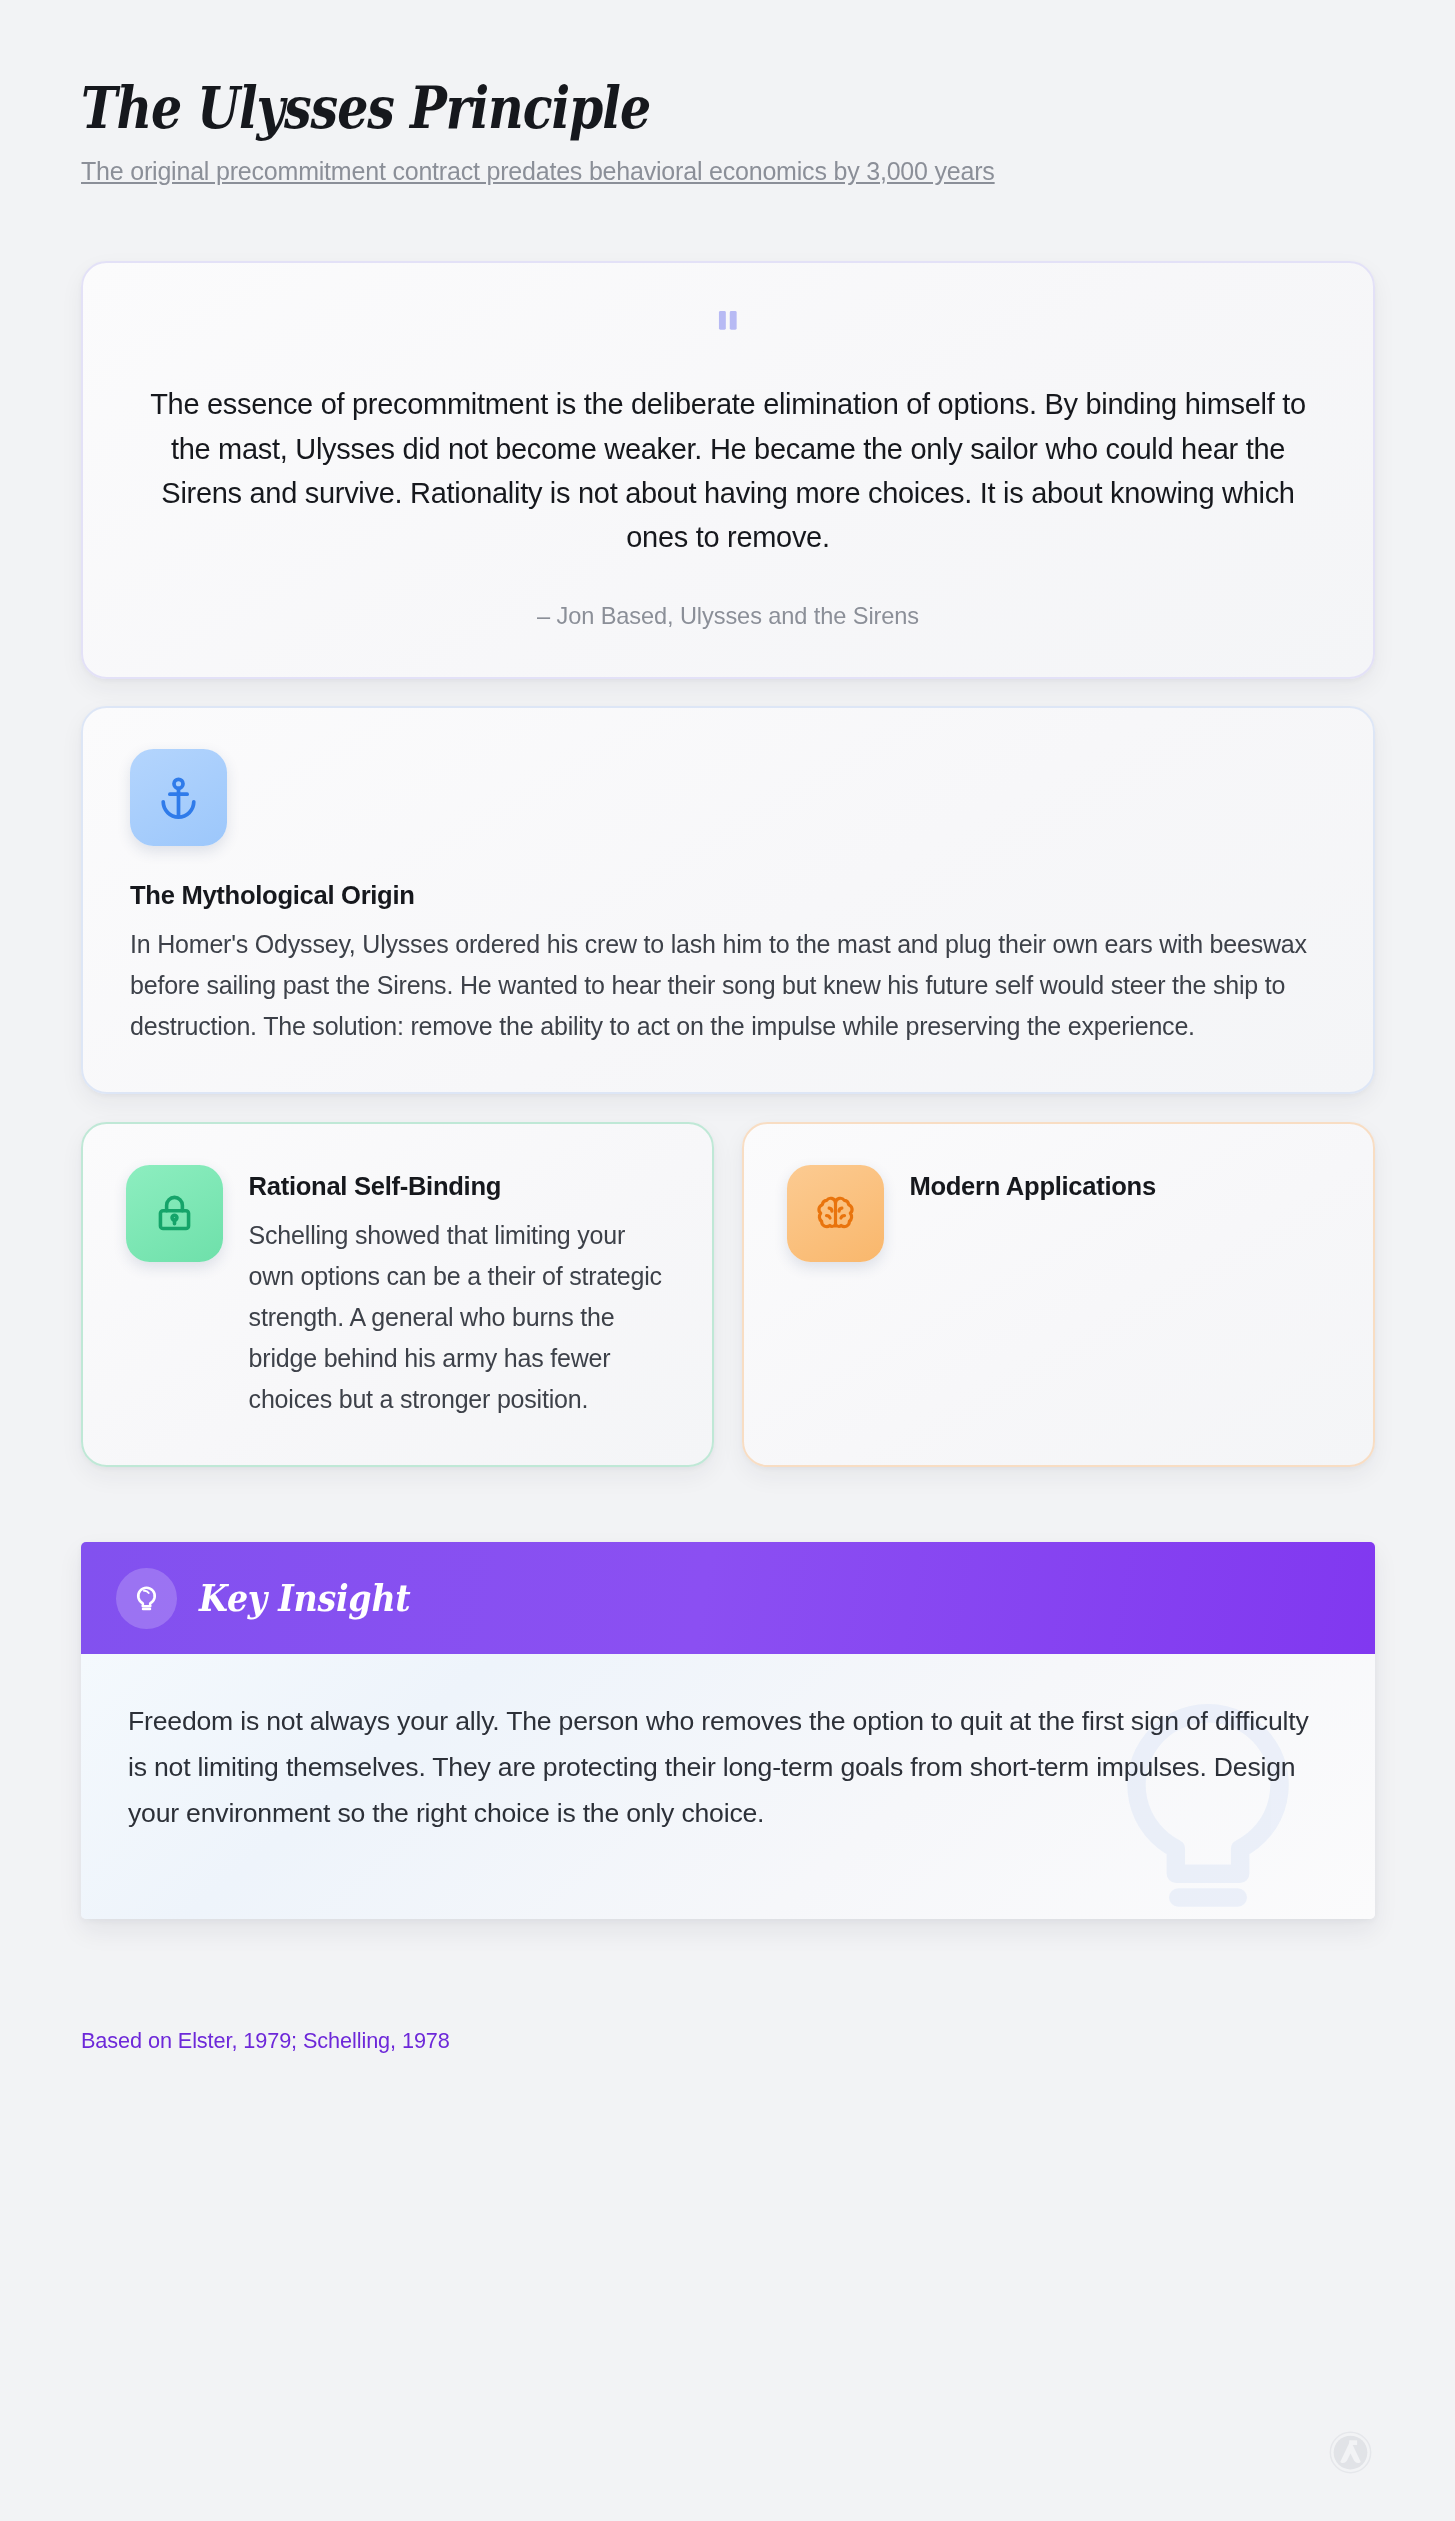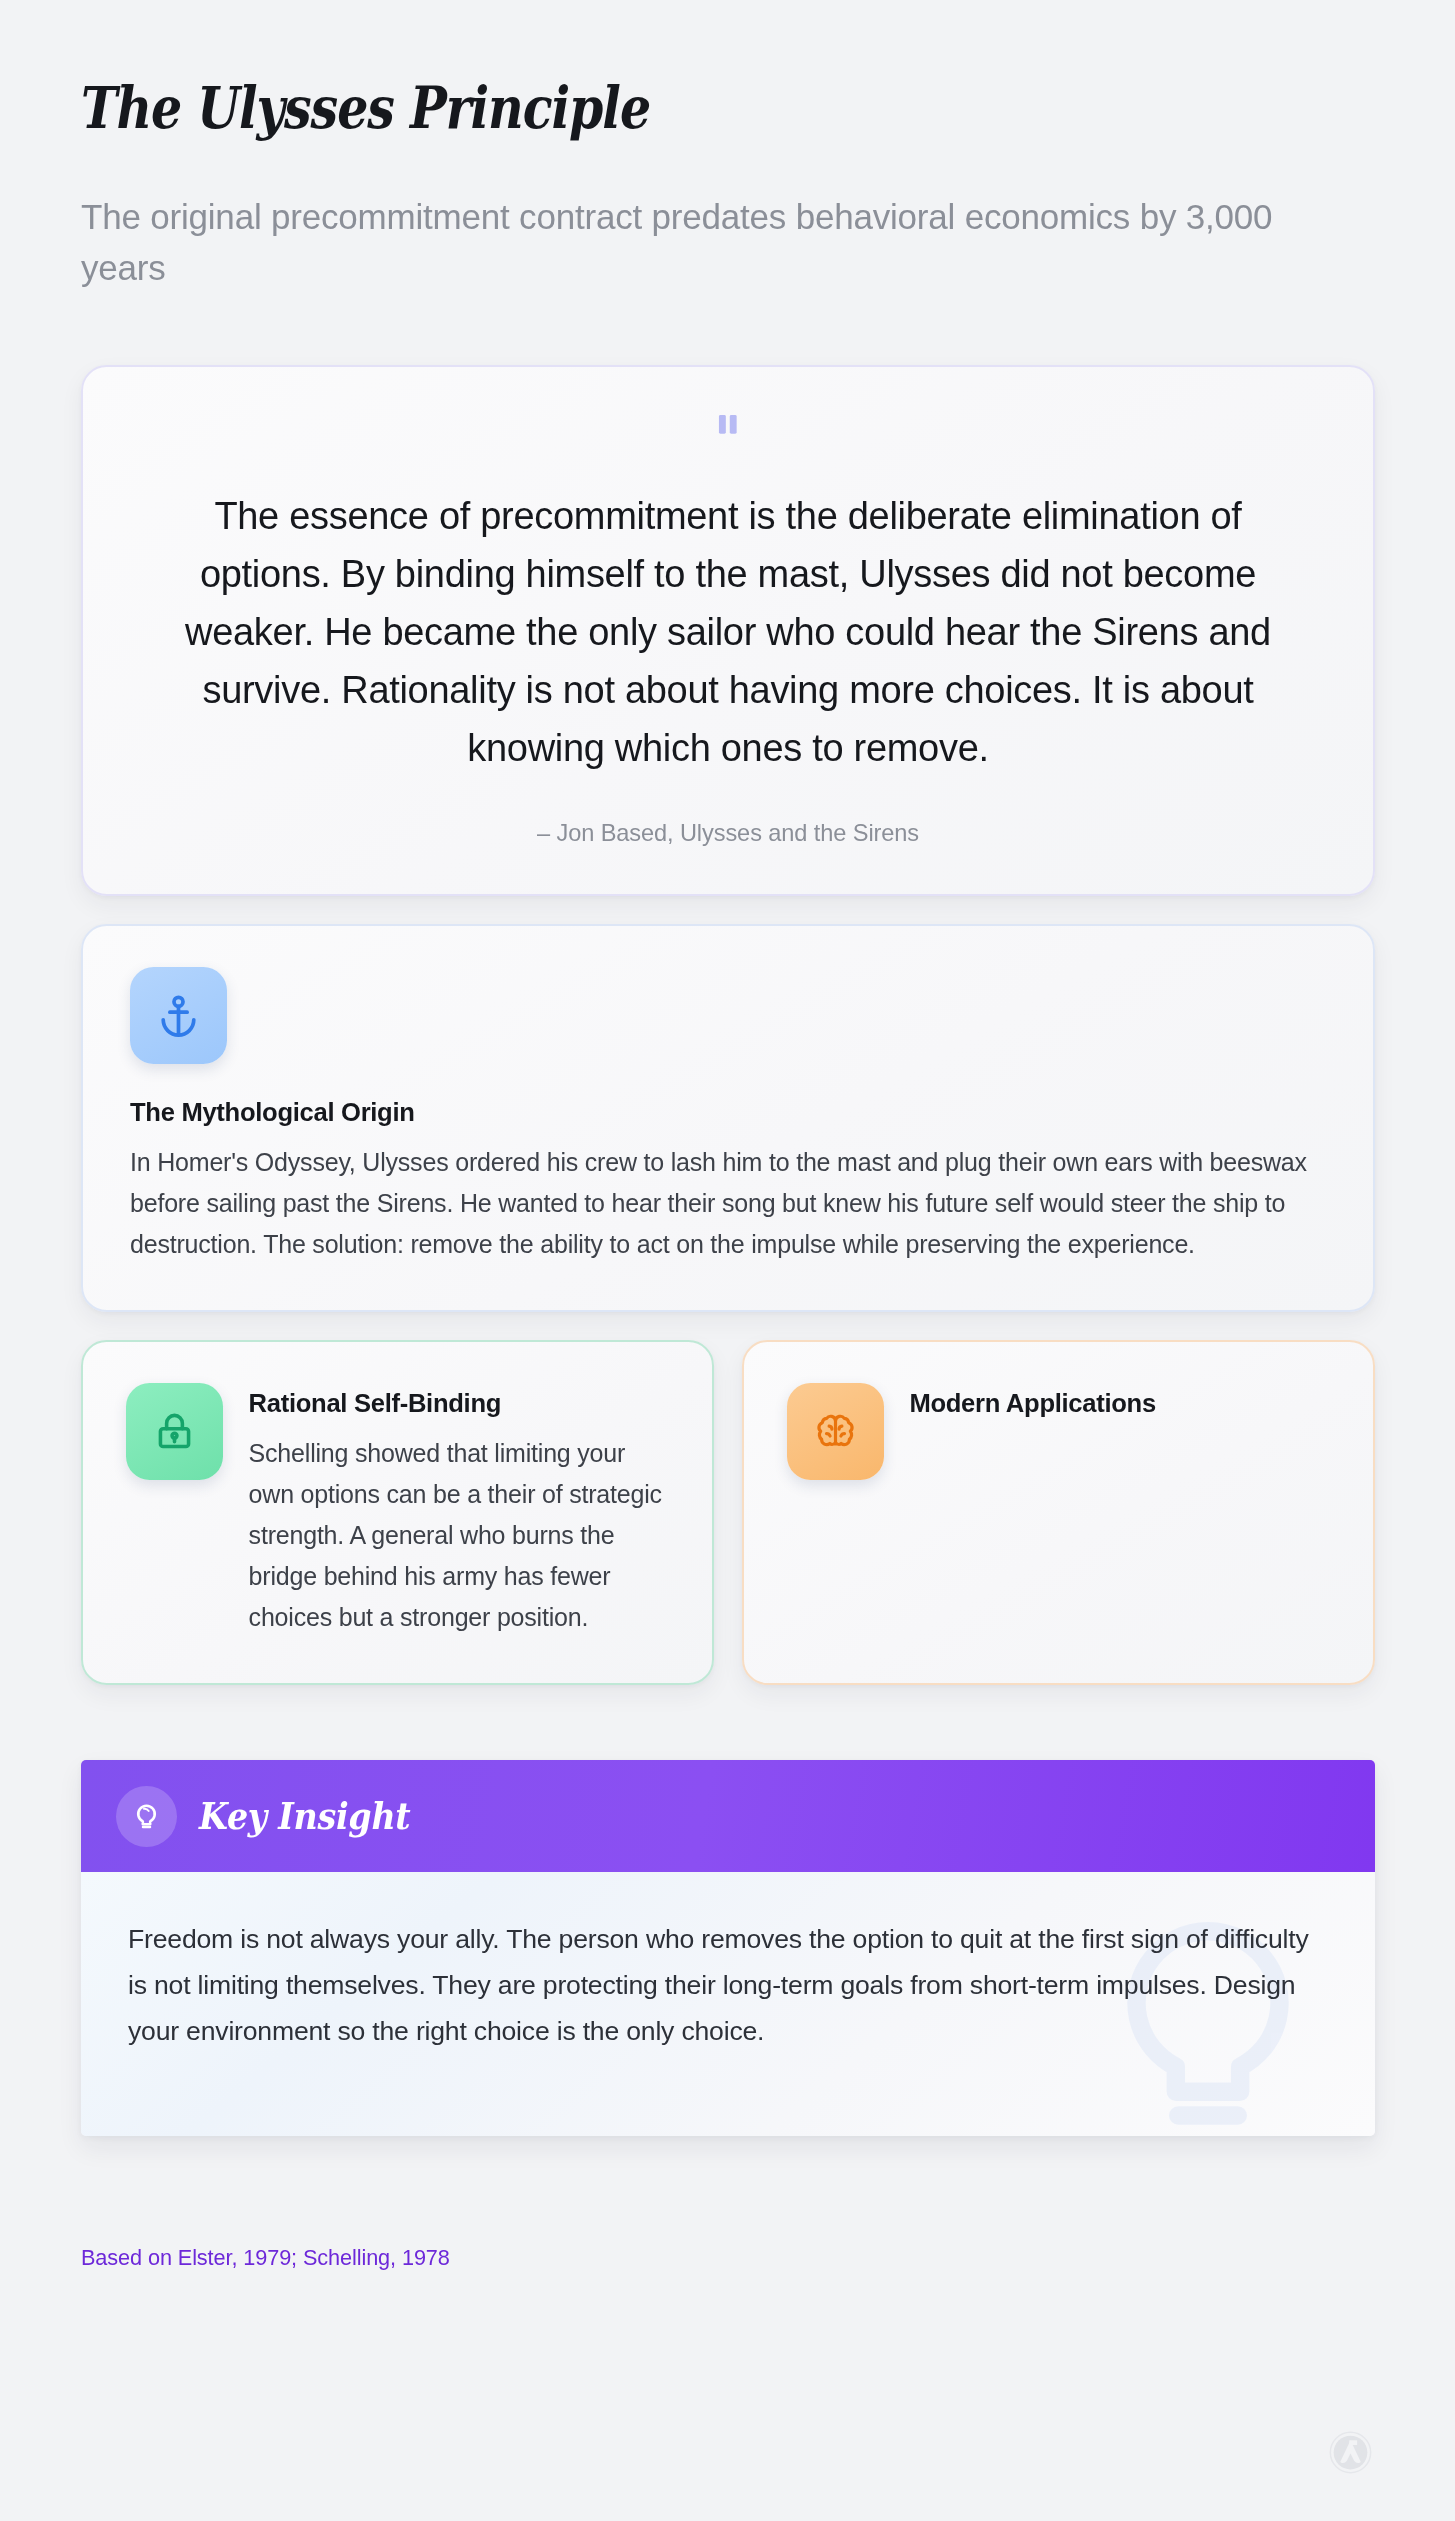--- a/index.html
+++ b/index.html
@@ -30,26 +30,27 @@
     font-size: 57px;
     letter-spacing: -1.2px;
     color: #16181d;
     line-height: 1.08;
     transform: scaleX(0.86);
     transform-origin: left center;
     white-space: nowrap;
   }
 
   .page-subtitle {
-    margin-top: 52px;
-    font-size: 35px;
+    margin-top: 14px;
+    font-size: 25px;
     line-height: 1.48;
     color: #8b8f98;
     max-width: 1241px;
     letter-spacing: -0.2px;
+    text-decoration: underline;
   }
 
   
   .card {
     position: relative;
     border-radius: 25.6px;
     background:
       linear-gradient(150deg, #fbfbfc 0%, #f7f7f9 55%, #f4f5f7 100%);
     box-shadow: 0 9.9px 23.6px rgba(30, 35, 60, 0.055),
                 0 2px 4.9px rgba(30, 35, 60, 0.04);
@@ -65,21 +66,21 @@
 
   .quote-mark {
     display: block;
     margin: 0 auto;
     width: 25.6px;
     height: 25.6px;
   }
 
   .quote-text {
     margin-top: 49px;
-    font-size: 38px;
+    font-size: 29px;
     line-height: 1.53;
     color: #16181d;
     letter-spacing: -0.3px;
     max-width: 1197px;
     margin-left: auto;
     margin-right: auto;
   }
 
   .quote-attrib {
     margin-top: 43px;

